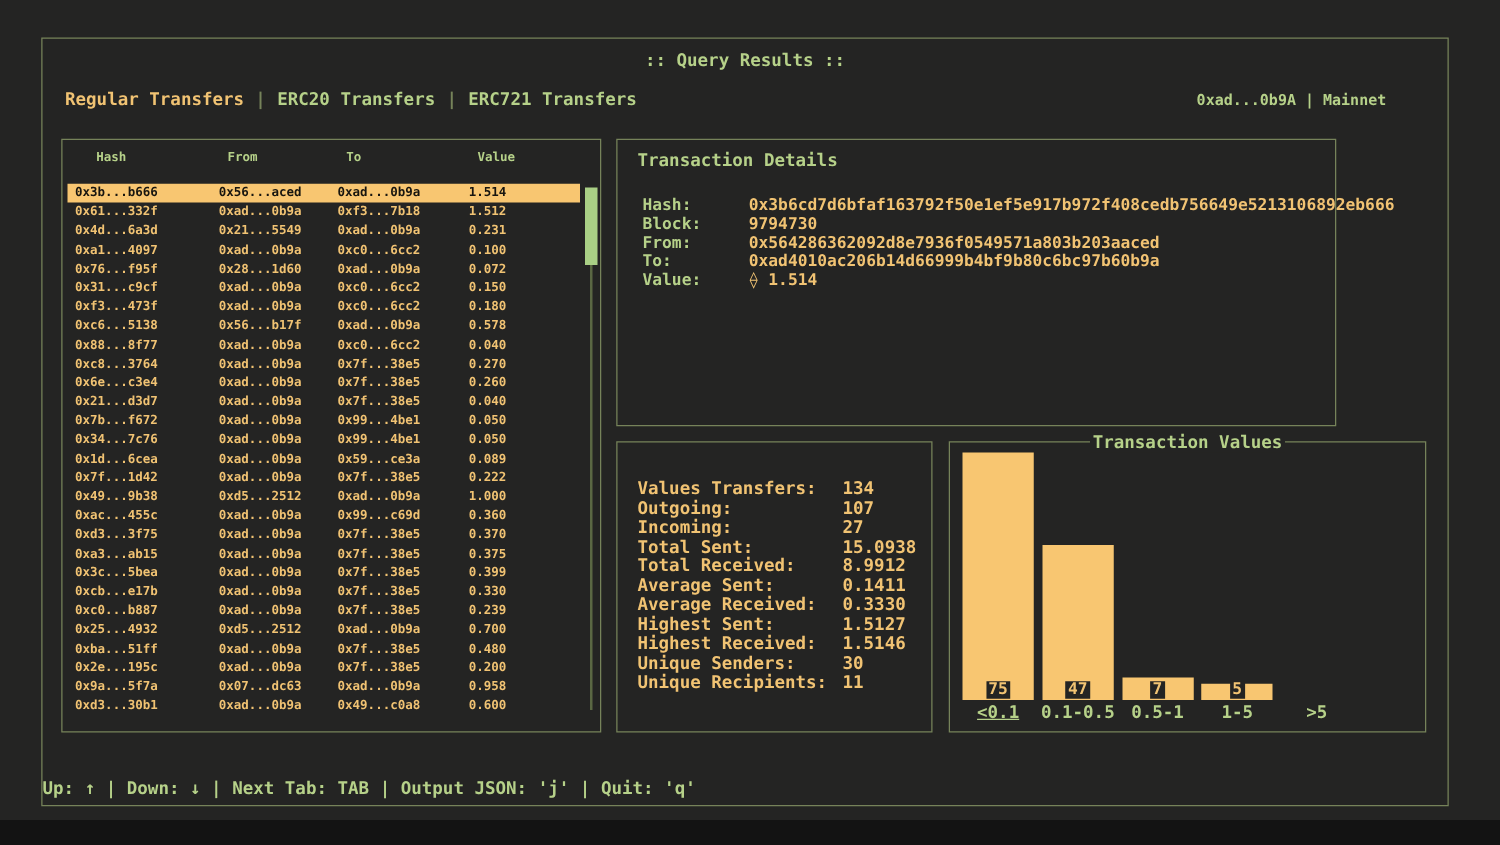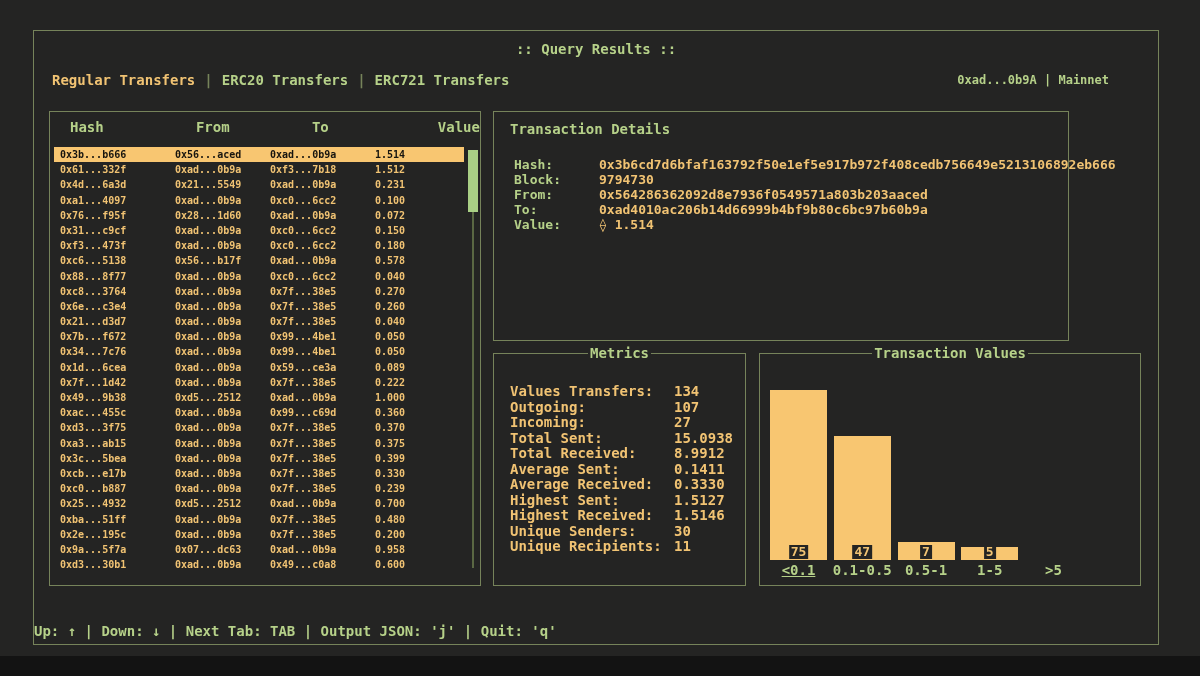--- a/index.html
+++ b/index.html
@@ -21,21 +21,21 @@
   }
   .tabbar{ position:absolute; top:41px; left:18px; font-size:14px; line-height:17px; white-space:pre; }
   .tab{ color:var(--green,#b6d189); cursor:pointer; }
   .tab.active{ color:var(--yellow,#f1c373); }
   .tab-sep{ color:var(--border,#76835a); margin:0 9px; }
   .account{ position:absolute; top:41px; right:49px; color:var(--green,#b6d189); font-size:12px; line-height:17px;margin-left:24px; }
   .panel{ position:absolute; border:1px solid var(--border,#76835a); }
 
   
   .table-panel{ left:15px; top:80px; width:432px; height:475px; }
-  .thead{ position:absolute; top:7px; left:0; right:0; display:flex; color:var(--green,#b6d189); font-size:14px; line-height:16px;justify-content:space-between; }
+  .thead{ position:absolute; top:7px; left:7px; right:0; display:flex; color:var(--green,#b6d189); font-size:10px; line-height:16px; }
   .thead span:nth-child(1){ width:125px; padding-left:20px; }
   .thead span:nth-child(2){ width:95px; }
   .thead span:nth-child(3){ width:105px; }
   .tbody{ position:absolute; top:35px; left:4px; right:16px; }
   .trow{ display:flex; padding-left:6px; font-size:10px; line-height:15.2px; height:15.2px; color:var(--yellow,#f1c373); white-space:pre; }
   .trow span:nth-child(1){ width:115px; }
   .trow span:nth-child(2){ width:95px; }
   .trow span:nth-child(3){ width:105px; }
   .trow.selected{ background:var(--hl,#f8c671); color:#17150f; }
   .scrollbar{ position:absolute; right:2px; top:38px; width:10px; height:424px; }
@@ -133,44 +133,41 @@
     <div class="fields">
         <div class="drow"><span class="lbl">Hash:</span><span class="val">0x3b6cd7d6bfaf163792f50e1ef5e917b972f408cedb756649e5213106892eb666</span></div>
         <div class="drow"><span class="lbl">Block:</span><span class="val">9794730</span></div>
         <div class="drow"><span class="lbl">From:</span><span class="val">0x564286362092d8e7936f0549571a803b203aaced</span></div>
         <div class="drow"><span class="lbl">To:</span><span class="val">0xad4010ac206b14d66999b4bf9b80c6bc97b60b9a</span></div>
         <div class="drow"><span class="lbl">Value:</span><span class="val">⟠ 1.514</span></div>
       </div>
   </div>
 
   <div class="panel metrics-panel">
-    <div class="embedded-title">
-      <span>Metrics</span>
-    </div>
     <div class="metrics-rows">
         <div class="mrow"><span class="lbl">Values Transfers:</span><span class="val">134</span></div>
         <div class="mrow"><span class="lbl">Outgoing:</span><span class="val">107</span></div>
         <div class="mrow"><span class="lbl">Incoming:</span><span class="val">27</span></div>
         <div class="mrow"><span class="lbl">Total Sent:</span><span class="val">15.0938</span></div>
         <div class="mrow"><span class="lbl">Total Received:</span><span class="val">8.9912</span></div>
         <div class="mrow"><span class="lbl">Average Sent:</span><span class="val">0.1411</span></div>
         <div class="mrow"><span class="lbl">Average Received:</span><span class="val">0.3330</span></div>
         <div class="mrow"><span class="lbl">Highest Sent:</span><span class="val">1.5127</span></div>
         <div class="mrow"><span class="lbl">Highest Received:</span><span class="val">1.5146</span></div>
         <div class="mrow"><span class="lbl">Unique Senders:</span><span class="val">30</span></div>
         <div class="mrow"><span class="lbl">Unique Recipients:</span><span class="val">11</span></div>
       </div>
   </div>
 
   <div class="panel chart-panel">
     <div class="embedded-title">
       <span>Transaction Values</span>
     </div>
     <div class="chart-area">
-        <div class="bar" style="left: 10px; height: 170px;">
+        <div class="bar" style="left: 10px; height: 198px;">
           <span class="bval">75</span>
         </div>
         <span class="cat" style="left: 38.5px; text-decoration: underline;">&lt;0.1</span>
         <div class="bar" style="left: 73.75px; height: 124px;">
           <span class="bval">47</span>
         </div>
         <span class="cat" style="left: 102.25px;">0.1-0.5</span>
         <div class="bar" style="left: 137.5px; height: 18px;">
           <span class="bval">7</span>
         </div>

